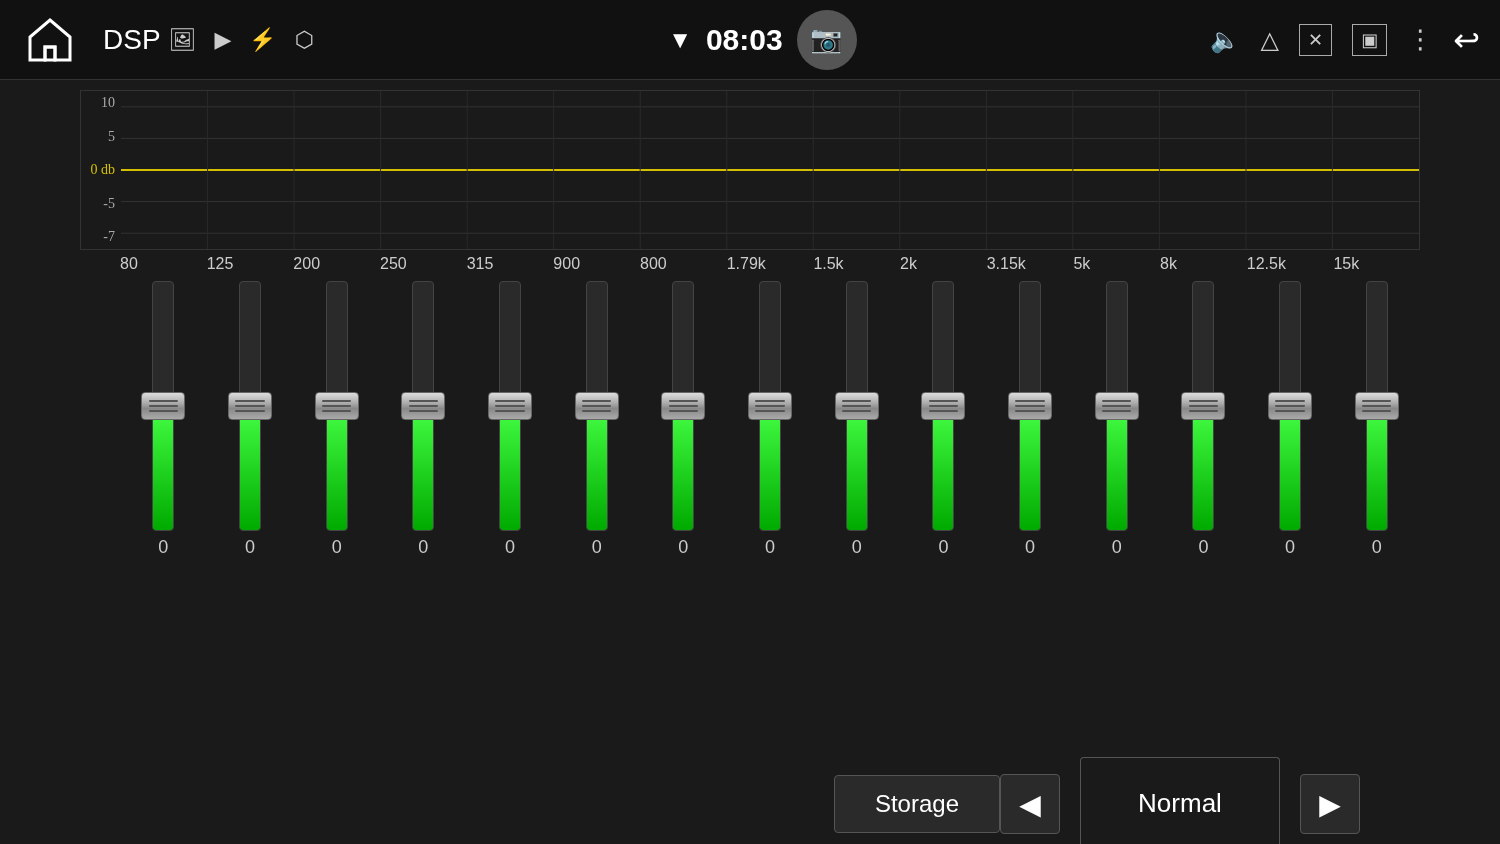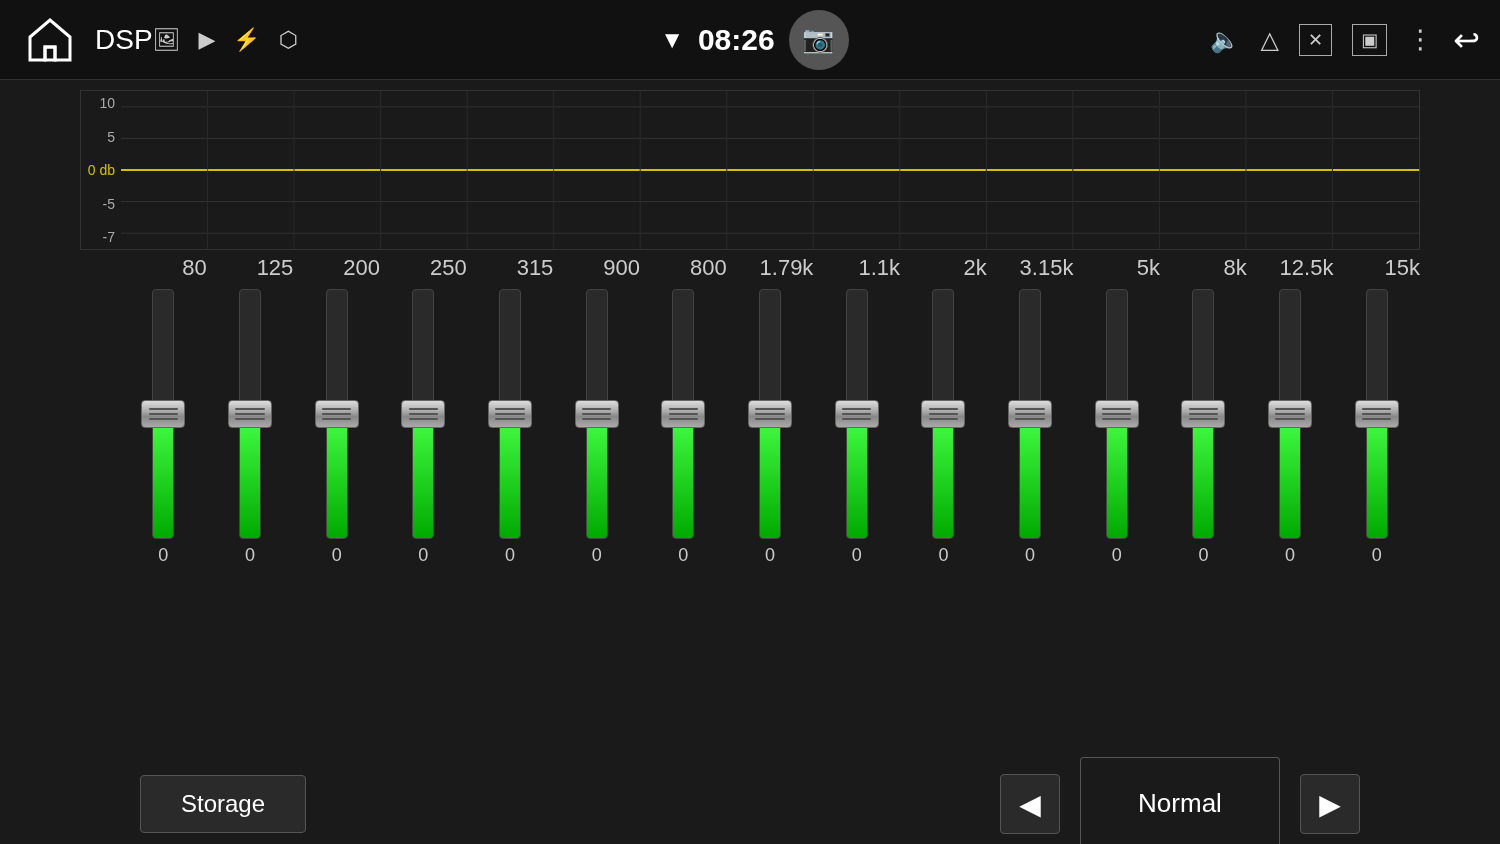--- a/index.html
+++ b/index.html
@@ -20,21 +20,21 @@
       background: #111;
       display: flex;
       align-items: center;
       justify-content: space-between;
       padding: 0 20px;
       border-bottom: 1px solid #333;
     }
     .status-left {
       display: flex;
       align-items: center;
-      gap: 0;
+      gap: 8px;
     }
     .home-icon-wrap {
       width: 60px;
       height: 55px;
       display: flex;
       align-items: center;
       justify-content: center;
     }
     .home-svg {
       width: 50px;
@@ -95,20 +95,21 @@
     }
 
     
     #eq-graph {
       width: 100%;
       height: 160px;
       position: relative;
       background: #1a1a1a;
       border: 1px solid #333;
       margin-bottom: 5px;
+      font-family: Liberation Serif, serif;
     }
     .graph-labels {
       position: absolute;
       top: 0; left: 0; width: 40px; bottom: 0;
       display: flex;
       flex-direction: column;
       justify-content: space-between;
       padding: 4px 0;
     }
     .graph-label {
@@ -120,22 +121,22 @@
 
     
     #freq-labels {
       display: flex;
       align-items: center;
       padding-left: 40px;
       margin-bottom: 8px;
     }
     .freq-label {
       flex: 1;
-      text-align: right;
-      font-size: 22px;
+      text-align: left;
+      font-size: 16px;
       color: #ccc;
     }
 
     
     #sliders-area {
       display: flex;
       align-items: flex-start;
       padding-left: 40px;
       flex: 1;
       gap: 0;
@@ -190,21 +191,21 @@
       font-size: 18px;
       color: #ccc;
       margin-top: 6px;
     }
 
     
     #bottom-bar {
       height: 80px;
       display: flex;
       align-items: center;
-      justify-content: space-between;
+      justify-content: flex-end;
       padding: 0 60px;
       background: #1a1a1a;
     }
     .bottom-btn {
       background: #2a2a2a;
       border: 1px solid #555;
       color: #fff;
       font-size: 24px;
       padding: 14px 40px;
       border-radius: 4px;
@@ -264,21 +265,21 @@
     <div class="status-icons">
       <span>🖼</span>
       <span>▶</span>
       <span>⚡</span>
       <span>⬡</span>
     </div>
   </div>
 
   <div class="status-center">
     <span>▼</span>
-    <span class="time-text">08:26</span>
+    <span class="time-text">08:03</span>
     <div class="camera-btn">📷</div>
   </div>
 
   <div class="status-right">
     <span>🔈</span>
     <span>△</span>
     <span style="border:1px solid #aaa; padding:4px 8px; font-size:18px;">✕</span>
     <span style="border:1px solid #aaa; padding:4px 8px; font-size:18px;">▣</span>
     <span style="font-size:26px;">⋮</span>
     <span class="back-btn">↩</span>
@@ -322,21 +323,21 @@
 
   <div id="freq-labels">
     <div class="freq-label">80</div>
     <div class="freq-label">125</div>
     <div class="freq-label">200</div>
     <div class="freq-label">250</div>
     <div class="freq-label">315</div>
     <div class="freq-label">900</div>
     <div class="freq-label">800</div>
     <div class="freq-label">1.79k</div>
-    <div class="freq-label">1.1k</div>
+    <div class="freq-label">1.5k</div>
     <div class="freq-label">2k</div>
     <div class="freq-label">3.15k</div>
     <div class="freq-label">5k</div>
     <div class="freq-label">8k</div>
     <div class="freq-label">12.5k</div>
     <div class="freq-label">15k</div>
   </div>
 
   <div id="sliders-area">
 

